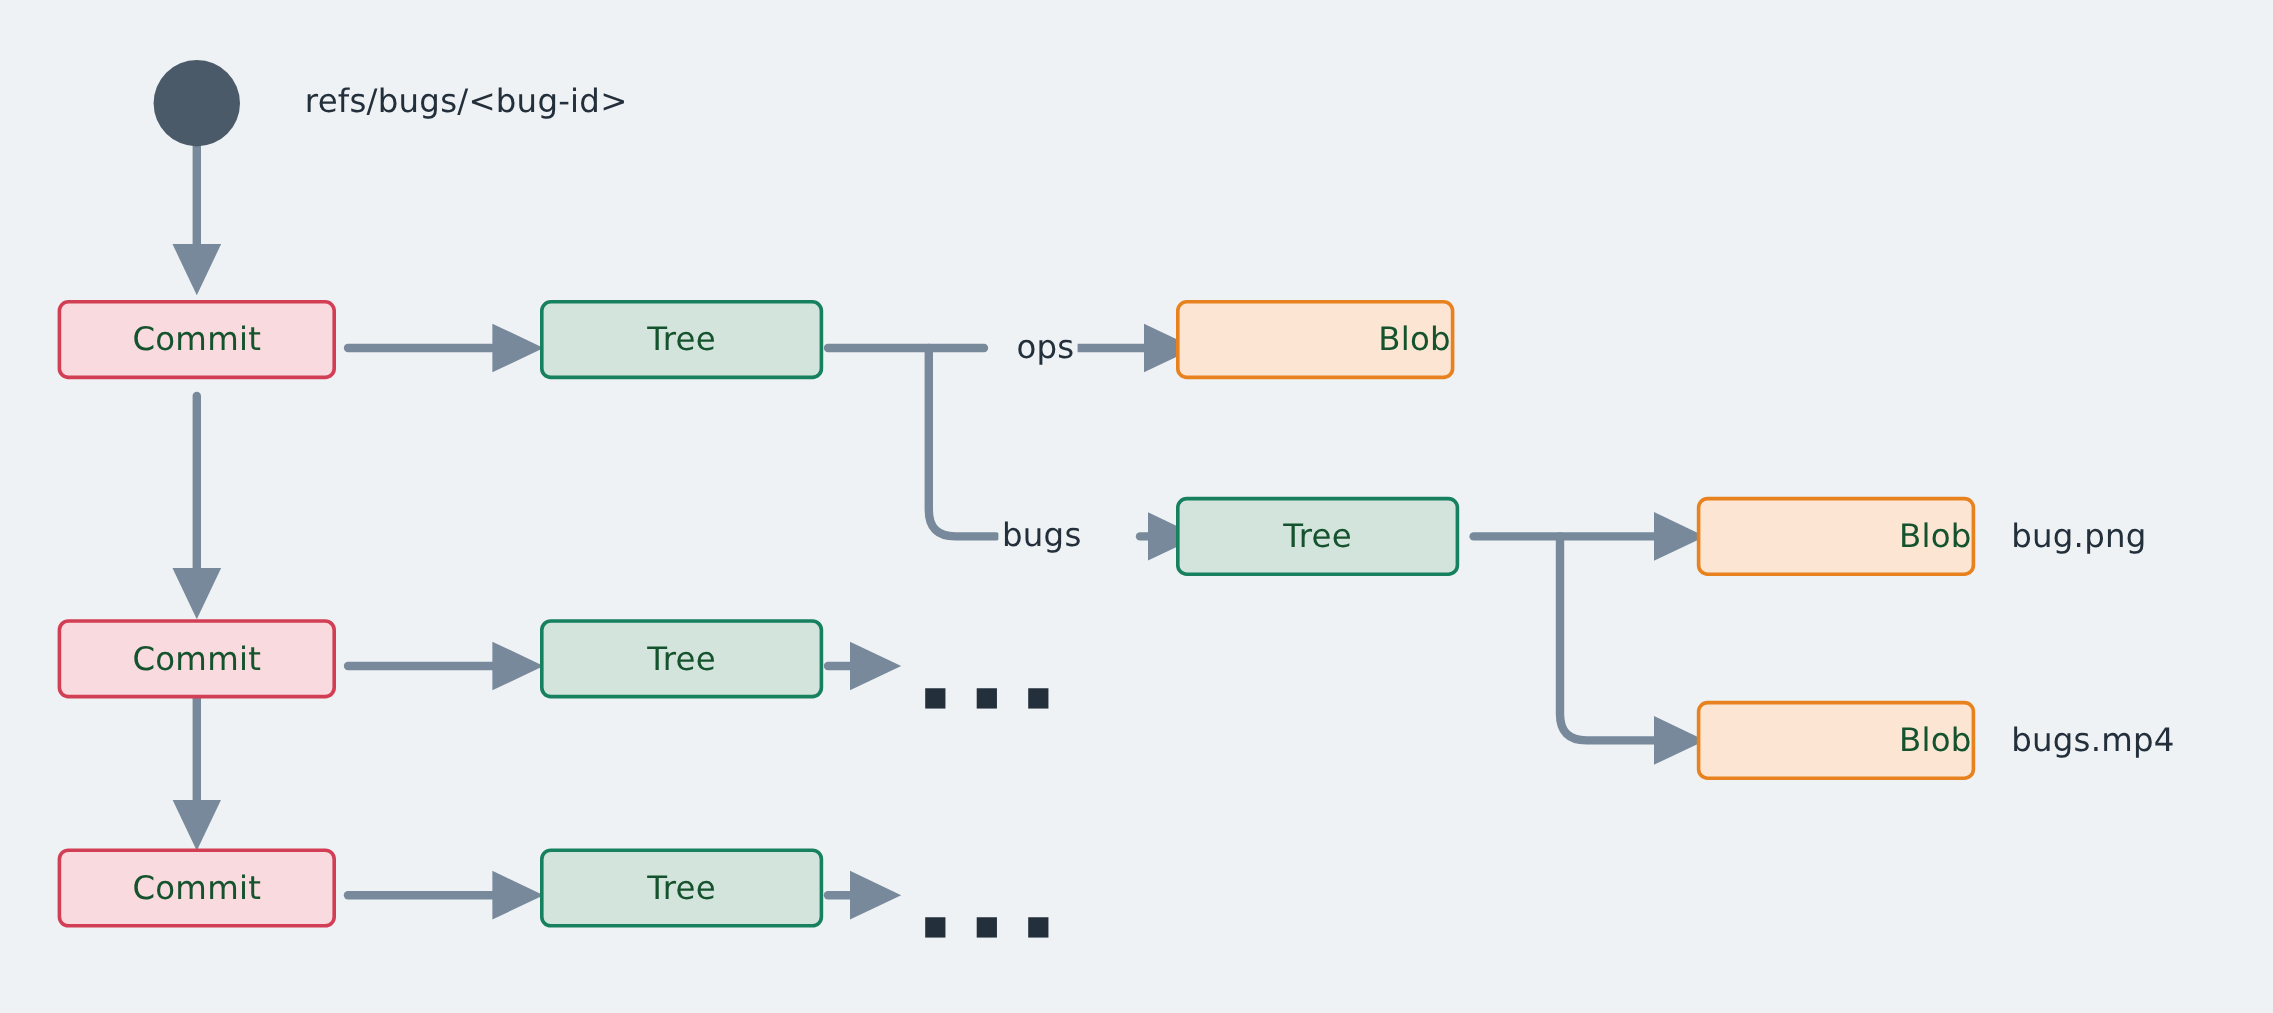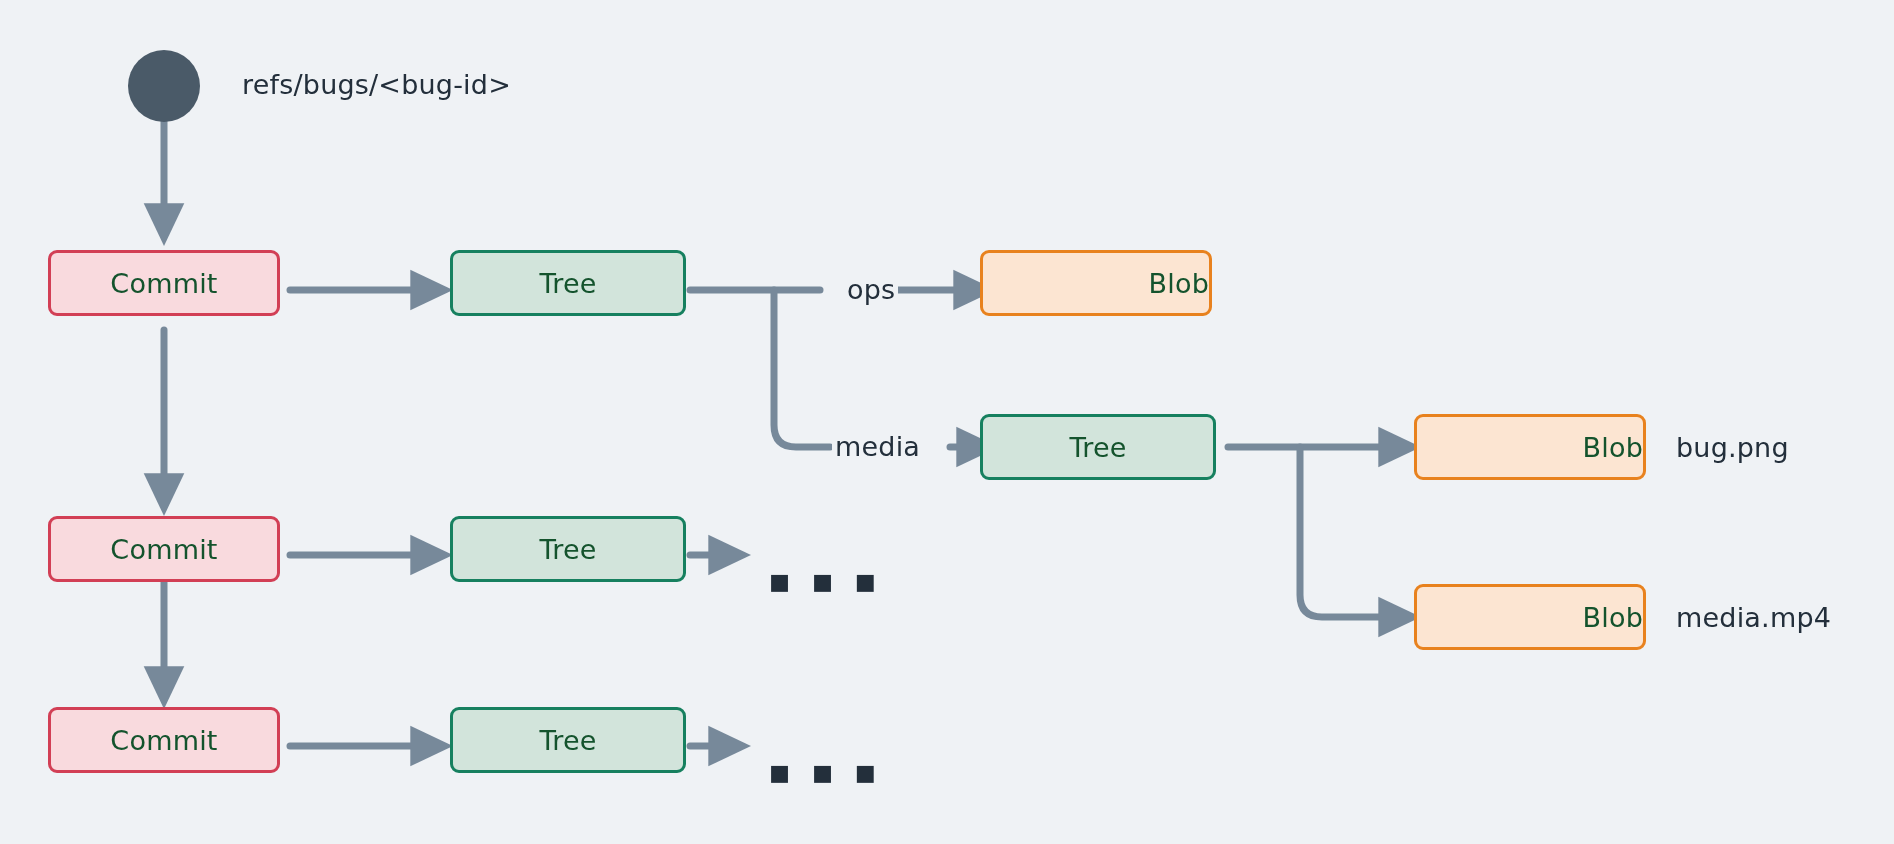--- a/index.html
+++ b/index.html
@@ -119,21 +119,21 @@
       <path d="M888,290 L975,290" marker-end="url(#ah)"></path>
 
       <path d="M950,447 L978,447" marker-end="url(#ah)"></path>
 
       <path d="M1228,447 L1400,447" marker-end="url(#ah)"></path>
       <path d="M1300,447 L1300,595 Q1300,617 1322,617 L1400,617" marker-end="url(#ah)"></path>
     </g>
   </svg>
 
   <div class="root-dot" style="left:128px; top:50px; width:72px; height:72px;"></div>
-  <div class="plain-label" style="left:242px; top:69px;text-align:center;">refs/bugs/&lt;bug-id&gt;</div>
+  <div class="plain-label" style="left:254px; top:69px;text-align:center;">refs/bugs/&lt;bug-id&gt;</div>
 
   <div class="node commit" style="left:48px; top:250px; width:232px; height:66px;">
     <span>Commit</span>
   </div>
   <div class="node commit" style="left:48px; top:516px; width:232px; height:66px;">
     <span>Commit</span>
   </div>
   <div class="node commit" style="left:48px; top:707px; width:232px; height:66px;">
     <span>Commit</span>
   </div>
@@ -145,33 +145,33 @@
     <span>Tree</span>
   </div>
   <div class="node tree" style="left:450px; top:707px; width:236px; height:66px;">
     <span>Tree</span>
   </div>
 
   <div class="ellipsis" style="left:768px; top:563px;">▪ ▪ ▪</div>
   <div class="ellipsis" style="left:768px; top:754px;">▪ ▪ ▪</div>
 
   <div class="edge-label" style="left:826px; top:274px;margin-left:18px;">ops</div>
-  <div class="edge-label" style="left:832px; top:431px;">media</div>
+  <div class="edge-label" style="left:832px; top:431px;">bugs</div>
 
   <div class="node blob" style="left:980px; top:250px; width:232px; height:66px;">
     <span>Blob</span>
   </div>
 
   <div class="node tree" style="left:980px; top:414px; width:236px; height:66px;">
     <span>Tree</span>
   </div>
 
   <div class="node blob" style="left:1414px; top:414px; width:232px; height:66px;">
     <span>Blob</span>
   </div>
   <div class="plain-label" style="left:1676px; top:432px;text-align:right;">bug.png</div>
 
   <div class="node blob" style="left:1414px; top:584px; width:232px; height:66px;">
     <span>Blob</span>
   </div>
-  <div class="plain-label" style="left:1676px; top:602px;">media.mp4</div>
+  <div class="plain-label" style="left:1676px; top:602px;">bugs.mp4</div>
 
 </div>
 
 </body></html>

